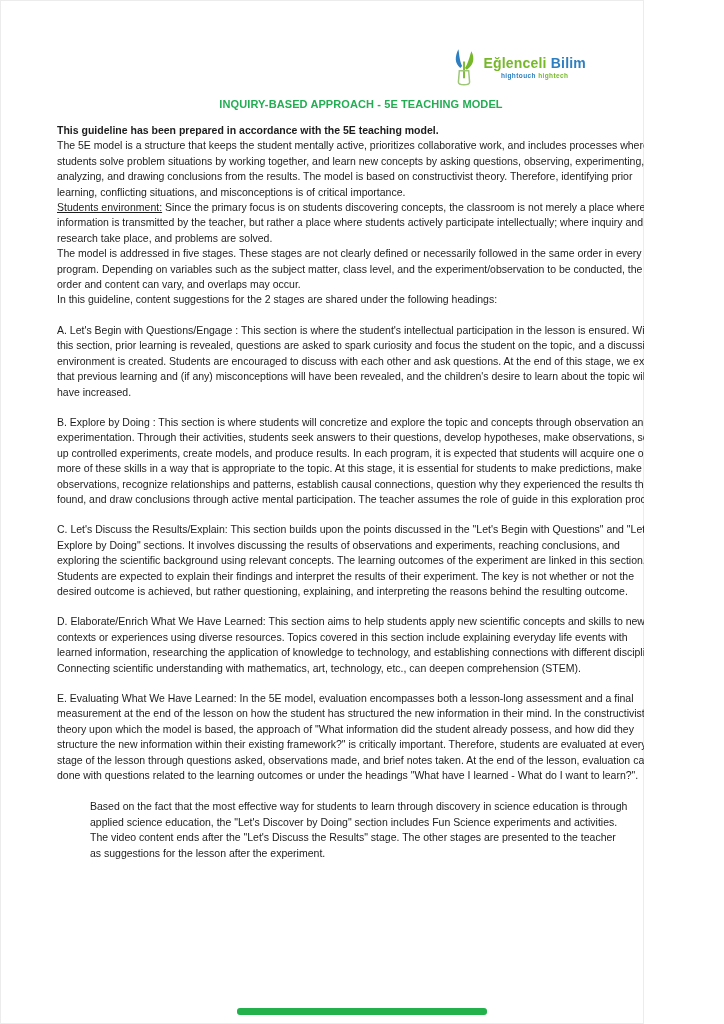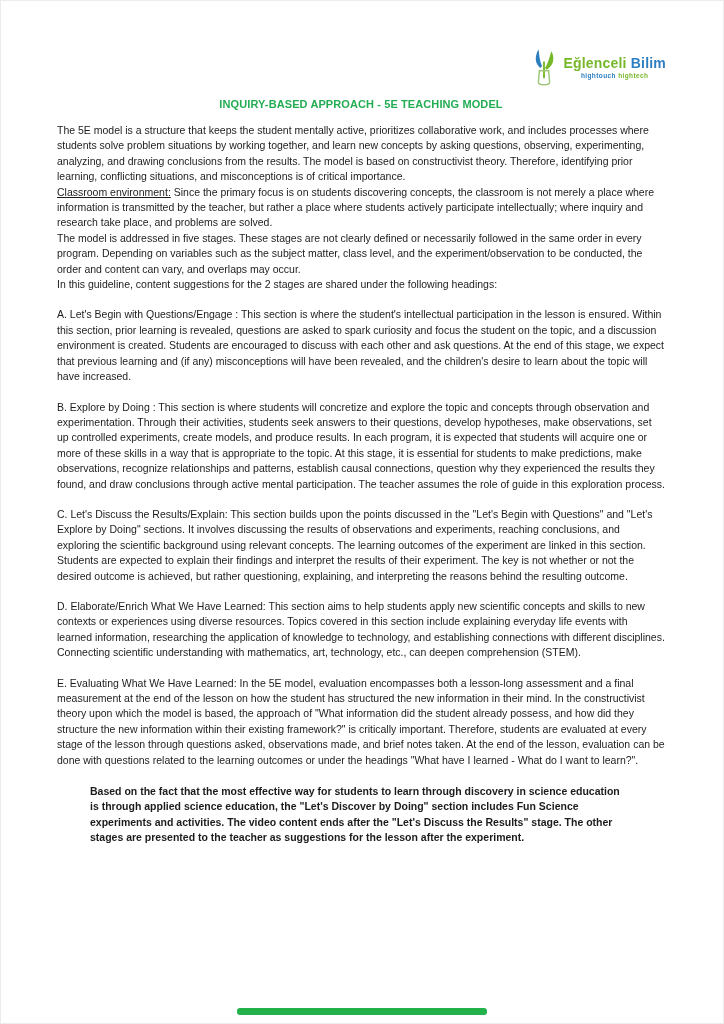--- a/index.html
+++ b/index.html
@@ -1,18 +1,18 @@
 <!DOCTYPE html>
 <html><head>
 <meta charset="utf-8">
 <style>
   html,body { margin:0; padding:0; background:#ffffff; }
   .page {
     position: relative;
-    width: 724px;
+    width: 644px;
     height: 1024px;
     background: #ffffff;
     font-family: "Liberation Sans", sans-serif;
     color: #1c1c1c;
     box-shadow: inset 0 0 0 1px #ececec;
     overflow: hidden;
   }
 
   
   .logo {
@@ -50,21 +50,21 @@
     font-size: 10.5px;
     line-height: 15.4px;
     margin: 0;
   }
   .bold-line { font-weight: bold; }
   .u { text-decoration: underline; }
   .sect { margin-top: 15px !important; }
   .sect b { font-weight: normal; }
   .closing {
     margin-top: 16px !important;
-    font-weight: bold;
+    font-weight: normal;
     padding-left: 33px;
     padding-right: 36px;
   }
 
   
   .footer-bar {
     position: absolute;
     left: 237px;
     top: 1008px;
     width: 250px;
@@ -93,24 +93,25 @@
       <div class="logo-tagline">
         <span class="tg-blue">hightouch</span>
         <span class="tg-green">hightech</span>
       </div>
     </div>
   </div>
 
   <div class="content">
     <h1 class="doc-title">INQUIRY-BASED APPROACH - 5E TEACHING MODEL</h1>
 
+    <p class="bold-line">This guideline has been prepared in accordance with the 5E teaching model.</p>
 
     <p>The 5E model is a structure that keeps the student mentally active, prioritizes collaborative work, and includes processes where students solve problem situations by working together, and learn new concepts by asking questions, observing, experimenting, analyzing, and drawing conclusions from the results. The model is based on constructivist theory. Therefore, identifying prior learning, conflicting situations, and misconceptions is of critical importance.</p>
 
-    <p><span class="u">Classroom environment:</span><span> Since the primary focus is on students discovering concepts, the classroom is not merely a place where information is transmitted by the teacher, but rather a place where students actively participate intellectually; where inquiry and research take place, and problems are solved.</span></p>
+    <p><span class="u">Students environment:</span><span> Since the primary focus is on students discovering concepts, the classroom is not merely a place where information is transmitted by the teacher, but rather a place where students actively participate intellectually; where inquiry and research take place, and problems are solved.</span></p>
 
 
     <p>The model is addressed in five stages. These stages are not clearly defined or necessarily followed in the same order in every program. Depending on variables such as the subject matter, class level, and the experiment/observation to be conducted, the order and content can vary, and overlaps may occur.</p>
 
     <p>In this guideline, content suggestions for the 2 stages are shared under the following headings:</p>
 
     <p class="sect"><b>A. Let's Begin with Questions/Engage</b><span> : This section is where the student's intellectual participation in the lesson is ensured. Within this section, prior learning is revealed, questions are asked to spark curiosity and focus the student on the topic, and a discussion environment is created. Students are encouraged to discuss with each other and ask questions. At the end of this stage, we expect that previous learning and (if any) misconceptions will have been revealed, and the children's desire to learn about the topic will have increased.</span></p>
 
     <p class="sect"><b>B. Explore by Doing</b><span> : This section is where students will concretize and explore the topic and concepts through observation and experimentation. Through their activities, students seek answers to their questions, develop hypotheses, make observations, set up controlled experiments, create models, and produce results. In each program, it is expected that students will acquire one or more of these skills in a way that is appropriate to the topic. At this stage, it is essential for students to make predictions, make observations, recognize relationships and patterns, establish causal connections, question why they experienced the results they found, and draw conclusions through active mental participation. The teacher assumes the role of guide in this exploration process.</span></p>
 

